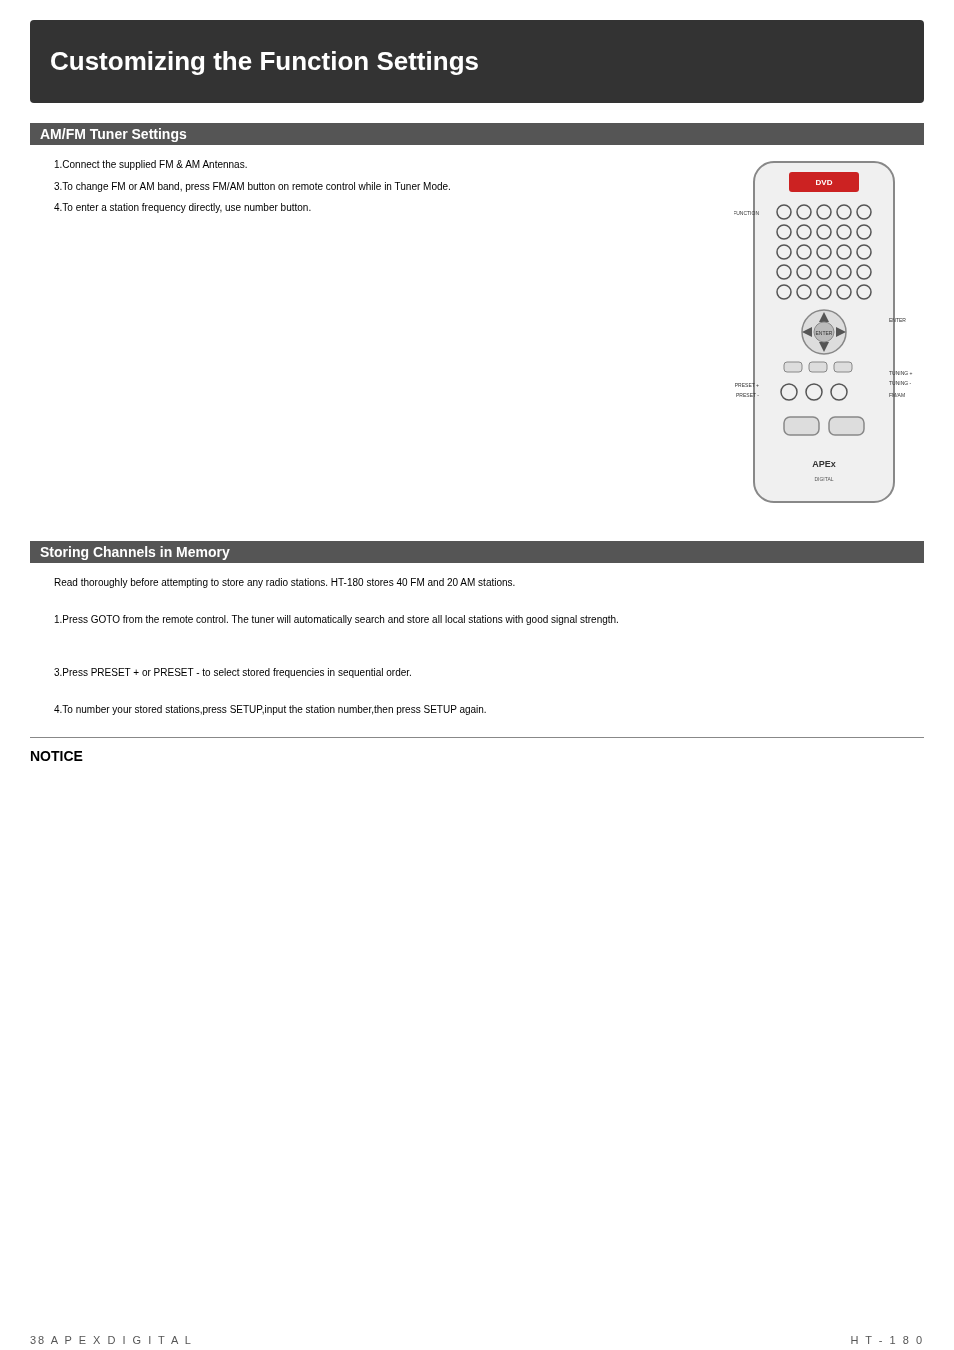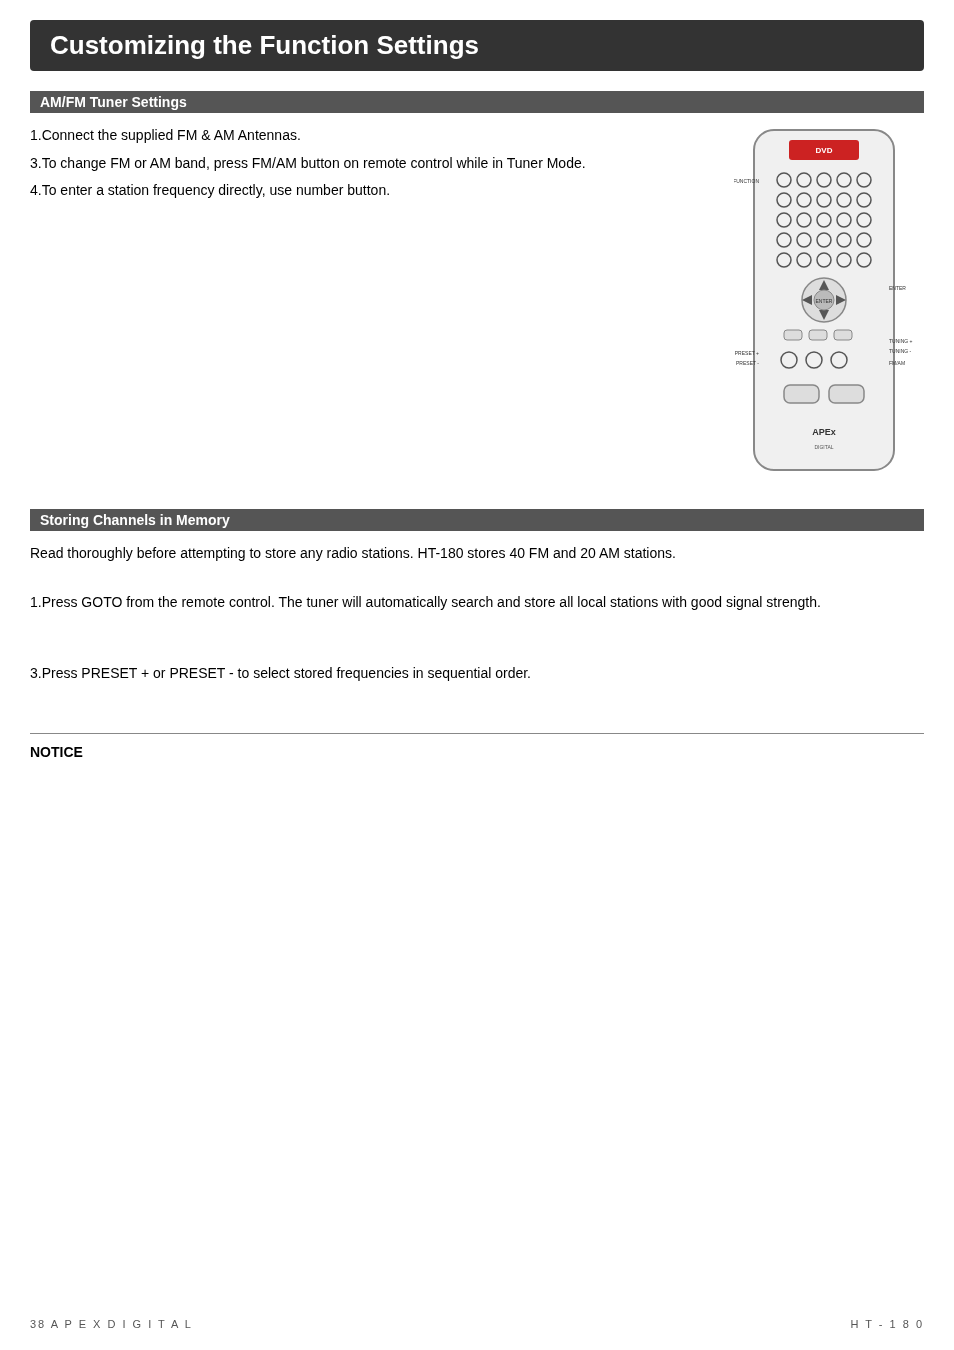--- a/index.html
+++ b/index.html
@@ -17,21 +17,21 @@
       width: 954px;
       min-height: 1350px;
       padding: 20px 30px 40px 30px;
       position: relative;
     }
 
     
     .title-bar {
       background: #333333;
       color: #ffffff;
-      padding: 10px 20px;
+      padding: 26px 20px;
       margin-bottom: 20px;
       border-radius: 4px;
     }
     .title-bar h1 {
       font-size: 26px;
       font-weight: bold;
       color: #ffffff;
     }
 
     
@@ -45,22 +45,23 @@
     }
 
     
     .content-with-image {
       display: flex;
       gap: 20px;
       margin-bottom: 24px;
     }
     .content-text {
       flex: 1;
-      font-size: 14px;
+      font-size: 10px;
       line-height: 1.55;
+      margin-left: 24px;
     }
     .content-text p {
       margin-bottom: 6px;
     }
     .remote-image-container {
       width: 200px;
       flex-shrink: 0;
     }
 
     
@@ -92,21 +93,21 @@
       margin-bottom: 24px;
     }
     .notice-text {
       font-size: 13.5px;
       line-height: 1.55;
     }
 
     
     .footer {
       position: absolute;
-      bottom: 20px;
+      bottom: 4px;
       left: 30px;
       right: 30px;
       display: flex;
       justify-content: space-between;
       font-size: 11px;
       letter-spacing: 2px;
       color: #555555;
     }
   </style>
 </head>
@@ -206,20 +207,21 @@
     <div class="section-header">Storing Channels in Memory</div>
 
     <div class="content-text">
       <p>Read thoroughly before attempting to store any radio stations. HT-180 stores 40 FM and 20 AM stations.</p>
       <br>
       <p>1.Press GOTO from the remote control. The tuner will automatically search and store all local stations with good signal strength.</p>
       <br>
       <br>
       <p>3.Press PRESET + or PRESET - to select stored frequencies in sequential order.</p>
       <br>
+      <p>4.To number your stored stations,press SETUP,input the station number,then press SETUP again.</p>
     </div>
   </div>
 
   <hr class="hr-line">
   <div class="notice-section">
     <p class="notice-title">NOTICE</p>
   </div>
 
   <div class="footer">
     <span>38   A P E X   D I G I T A L</span>

